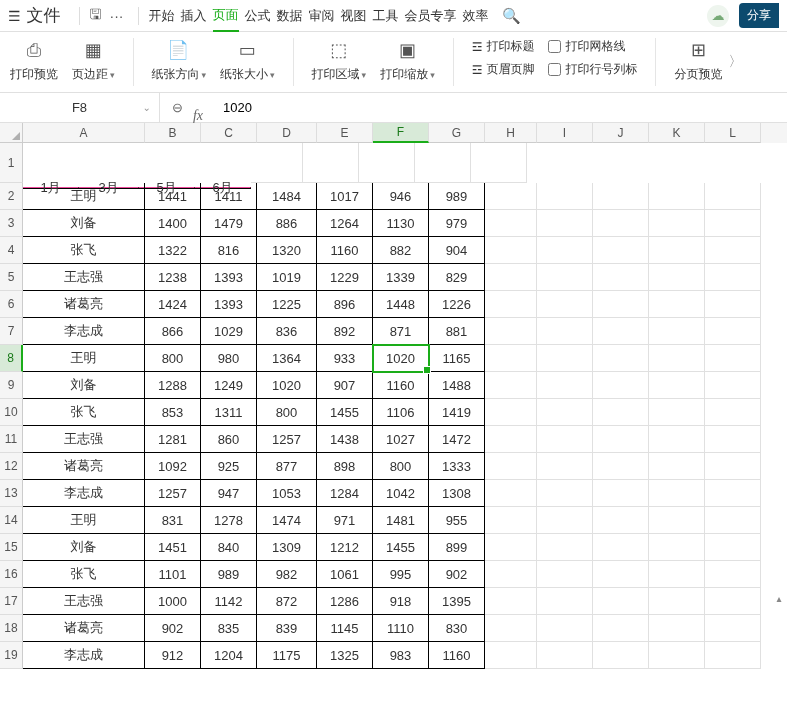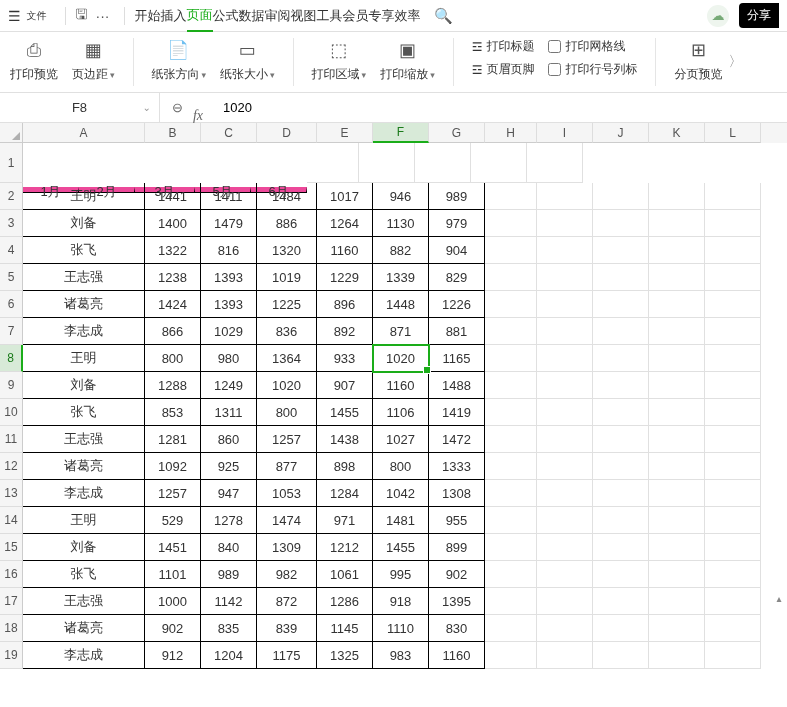--- a/index.html
+++ b/index.html
@@ -1,30 +1,30 @@
 <!DOCTYPE html>
 <html><head>
 <meta charset="utf-8">
 <style>
 * { box-sizing: border-box; margin: 0; padding: 0; font-family: "Microsoft YaHei", Arial, sans-serif; }
 body { background: #fff; font-size: 13px; color: #333; overflow: hidden; width: 787px; height: 707px; position: relative; }
 
 
 .menubar { display: flex; align-items: center; height: 32px; padding: 0 8px; border-bottom: 1px solid #e0e0e0; gap: 4px; }
 .menubar .hamburger { font-size: 14px; margin-right: 2px; }
-.menubar .file-label { font-size: 10px; margin-right: 8px; }
+.menubar .file-label { font-size: 17px; margin-right: 8px; }
 .menubar .icon-btn { font-size: 14px; margin-right: 4px; color: #555; cursor: pointer; }
 .menubar .divider { width: 1px; height: 18px; background: #ddd; margin: 0 6px; }
-.menubar .tabs { display: flex; gap: 0; align-items: center; }
+.menubar .tabs { display: flex; gap: 6px; align-items: center; }
 .menubar .tab { font-size: 13px; color: #333; cursor: pointer; padding: 6px 0; }
 .menubar .tab.active { color: #1aad19; border-bottom: 2px solid #1aad19; font-weight: 500; }
 .menubar .spacer { flex: 1; }
 .menubar .search-icon { font-size: 15px; color: #555; margin-left: 10px; }
 .menubar .cloud { width: 22px; height: 22px; border-radius: 50%; background: #eef5ee; color: #7a7; display: flex; align-items: center; justify-content: center; font-size: 13px; margin-left: 8px; }
-.menubar .share { background: #000000; color: #fff; padding: 4px 8px; border-radius: 4px 0 0 4px; font-size: 12px; margin-left: 6px; }
+.menubar .share { background: #0c4a6e; color: #fff; padding: 4px 8px; border-radius: 4px 0 0 4px; font-size: 12px; margin-left: 6px; }
 
 
 .ribbon-wrap { border-bottom: 1px solid #e0e0e0; padding: 6px 10px; display: flex; align-items: center; }
 .ribbon { display: flex; align-items: flex-start; gap: 14px; }
 .ribbon-item { display: flex; flex-direction: column; align-items: center; gap: 4px; font-size: 12px; color: #333; cursor: pointer; }
 .ribbon-item .ricon { width: 28px; height: 24px; display: flex; align-items: center; justify-content: center; color: #555; font-size: 18px; }
 .ribbon-item .rlabel { display: flex; align-items: center; gap: 2px; font-size: 12px; }
 .ribbon-item .caret { font-size: 9px; color: #777; }
 .ribbon-sep { width: 1px; height: 48px; background: #e5e5e5; margin: 0 4px; align-self: center; }
 .ribbon-checks { display: flex; flex-direction: column; gap: 6px; font-size: 12px; color: #333; justify-content: center; }
@@ -52,21 +52,21 @@
 .row-headers { position: absolute; left: 0; top: 20px; width: 23px; }
 .row-h { height: 27px; background: #f5f5f5; border-right: 1px solid #ccc; border-bottom: 1px solid #ddd; display: flex; align-items: center; justify-content: center; font-size: 12px; color: #555; }
 .row-h.tall { height: 40px; }
 .row-h.sel { background: #d8ead8; color: #1a7a1a; border-right: 2px solid #1aad19; }
 
 .cells { margin-left: 23px; }
 .row { display: flex; height: 27px; }
 .row.tall { height: 40px; }
 .cell { border-right: 1px solid #e0e0e0; border-bottom: 1px solid #e0e0e0; display: flex; align-items: center; justify-content: center; font-size: 13px; position: relative; }
 .cell.bordered { border-color: #000; border-right: 1px solid #000; border-bottom: 1px solid #000; }
-.cell.hdr { background: #d946ef; font-weight: 400; border: 1px solid #000; border-left: none; border-top: 5px solid #ec4899; margin-top: 44px; }
+.cell.hdr { background: #d946ef; font-weight: 400; border: 1px solid #000; border-left: none; border-top: 1px solid #ec4899; margin-top: 44px; }
 .cell.diag { background: #b3cf8b; border: 1px solid #000; border-top: 1px solid #000; border-left: 1px solid #000; position: relative; }
 .cell.diag .d1 { position: absolute; right: 8px; top: 4px; }
 .cell.diag .d2 { position: absolute; left: 4px; bottom: 2px; }
 .cell.diag svg { position: absolute; left: 0; top: 0; width: 100%; height: 100%; }
 .cell.selected { outline: 2px solid #1aad19; outline-offset: -1px; z-index: 5; }
 .cell.selected::after { content: ""; position: absolute; right: -3px; bottom: -3px; width: 6px; height: 6px; background: #1aad19; border: 1px solid #fff; }
 
 .colA { width: 122px; } .colB { width: 56px; } .colC { width: 56px; } .colD { width: 60px; } .colE { width: 56px; } .colF { width: 56px; } .colG { width: 56px; } .colH { width: 52px; } .colI { width: 56px; } .colJ { width: 56px; } .colK { width: 56px; } .colL { width: 56px; }
 
 .vscroll { position:absolute; right:2px; top:470px; width:12px; height:200px; }
@@ -218,21 +218,20 @@
       <div class="row-h">14</div>
       <div class="row-h">15</div>
       <div class="row-h">16</div>
       <div class="row-h">17</div>
       <div class="row-h">18</div>
       <div class="row-h">19</div>
     </div>
   <div class="cells" id="cells">
       <div class="row tall">
         <div class="cell colB hdr">1月</div>
-        <div class="cell colC hdr">2月</div>
         <div class="cell colD hdr">3月</div>
         <div class="cell colF hdr">5月</div>
         <div class="cell colG hdr">6月</div>
         <div class="cell colH"></div>
         <div class="cell colI"></div>
         <div class="cell colJ"></div>
         <div class="cell colK"></div>
         <div class="cell colL"></div>
       </div>
       <div class="row">
@@ -398,21 +397,21 @@
         <div class="cell colF bordered">1042</div>
         <div class="cell colG bordered">1308</div>
         <div class="cell colH"></div>
         <div class="cell colI"></div>
         <div class="cell colJ"></div>
         <div class="cell colK"></div>
         <div class="cell colL"></div>
       </div>
       <div class="row">
         <div class="cell colA bordered">王明</div>
-        <div class="cell colB bordered">529</div>
+        <div class="cell colB bordered">831</div>
         <div class="cell colC bordered">1278</div>
         <div class="cell colD bordered">1474</div>
         <div class="cell colE bordered">971</div>
         <div class="cell colF bordered">1481</div>
         <div class="cell colG bordered">955</div>
         <div class="cell colH"></div>
         <div class="cell colI"></div>
         <div class="cell colJ"></div>
         <div class="cell colK"></div>
         <div class="cell colL"></div>

